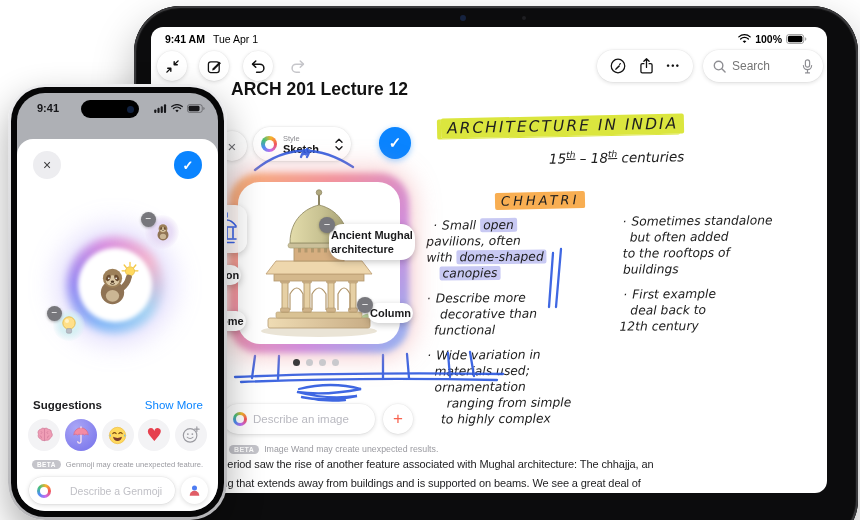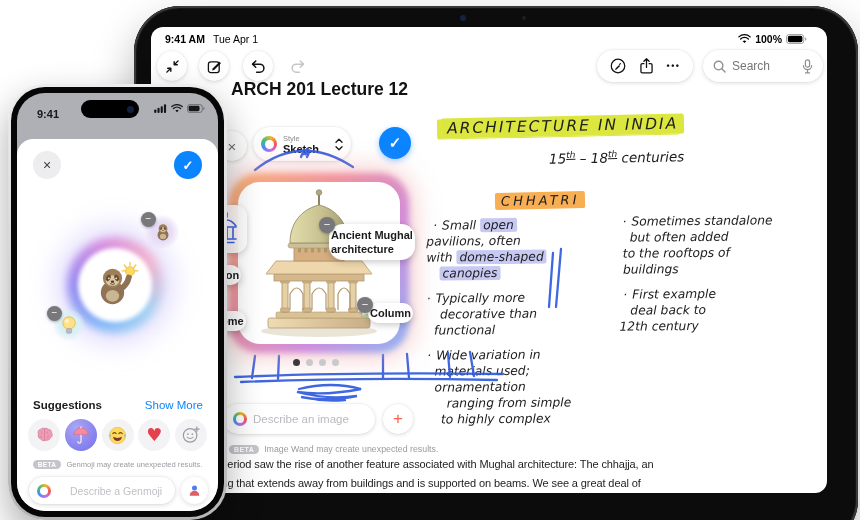--- a/index.html
+++ b/index.html
@@ -89,21 +89,21 @@
           line-height:18.5px; color:#1d1d1f; white-space:nowrap; }
 
   
   .iphone { position:absolute; left:8px; top:84px; width:219px; height:436px; z-index:6;
             border-radius:37px; background:linear-gradient(180deg,#ececee,#b5b5b8);
             box-shadow:0 16px 36px rgba(0,0,0,.32); }
   .iphone-black { position:absolute; inset:3px; border-radius:34px; background:#060607; }
   .iphone-screen { position:absolute; inset:9px; border-radius:28px; overflow:hidden; background:#aeb0b5; }
   .island { position:absolute; left:64px; top:7px; width:58px; height:18px; border-radius:9px; background:#000; }
   .island i { position:absolute; right:5px; top:5.5px; width:7px; height:7px; border-radius:50%; background:#10203e; }
-  .ph-time { position:absolute; left:20px; top:15px; font-size:11px; font-weight:700; color:#17171a; }
+  .ph-time { position:absolute; left:20px; top:9px; font-size:11px; font-weight:700; color:#17171a; }
   .ph-status { position:absolute; right:13px; top:11px; display:flex; gap:4px; align-items:center; }
 
   .sheet { position:absolute; left:0; right:0; top:46px; bottom:0; background:#fff;
            border-radius:16px 16px 0 0; }
   .gm-x { position:absolute; left:16px; top:58px; width:28px; height:28px; border-radius:50%;
           background:#ededf0; color:#3c3c3e; font-size:14px; }
   .gm-check { position:absolute; left:157px; top:58px; width:28px; height:28px; border-radius:50%;
               background:#0a84ff; color:#fff; font-size:13px; font-weight:700; }
 
   .g-ring { position:absolute; left:50px; top:144px; width:96px; height:96px; border-radius:50%;
@@ -237,21 +237,21 @@
 
       <div class="hw hw-head" style="left:290px;top:90px;"><span class="hl-y">ARCHITECTURE IN INDIA</span></div>
       <div class="hw hw-sub" style="left:398px;top:122px;"><span>15</span><span class="sup">th</span><span> – 18</span><span class="sup">th</span><span> centuries</span></div>
       <div class="hw hw-head" style="left:344px;top:166px;font-size:13px;letter-spacing:3px;"><span class="hl-o">CHHATRI</span></div>
 
       <div class="hw hw-col" style="left:276px;top:190px;">
         <div class="ln ind1"><span class="blt">·</span><span>Small </span><span class="hl-p">open</span></div>
         <div class="ln"><span>pavilions, often</span></div>
         <div class="ln"><span>with </span><span class="hl-p">dome-shaped</span></div>
         <div class="ln ind2"><span class="hl-p">canopies</span></div>
-        <div class="ln bgap"><span class="blt">·</span><span>Typically more</span></div>
+        <div class="ln bgap"><span class="blt">·</span><span>Describe more</span></div>
         <div class="ln ind2"><span>decorative than</span></div>
         <div class="ln ind1"><span>functional</span></div>
         <div class="ln bgap"><span class="blt">·</span><span>Wide variation in</span></div>
         <div class="ln ind1"><span>materials used;</span></div>
         <div class="ln ind1"><span>ornamentation</span></div>
         <div class="ln ind3"><span>ranging from simple</span></div>
         <div class="ln ind2"><span>to highly complex</span></div>
       </div>
 
       <div class="hw hw-col" style="left:472px;top:186px;">
@@ -514,21 +514,21 @@
               <circle cx="6.5" cy="9" r="1" fill="#9a9aa0"></circle>
               <circle cx="11.5" cy="9" r="1" fill="#9a9aa0"></circle>
               <path d="M5.8 12.5a4.3 4.3 0 0 0 6.4 0" stroke="#9a9aa0" stroke-width="1.2" fill="none" stroke-linecap="round"></path>
               <path d="M16.5 1v5M14 3.5h5" stroke="#9a9aa0" stroke-width="1.3" stroke-linecap="round"></path>
             </svg>
         </div>
       </div>
 
       <div class="beta-line gm-beta" style="position:absolute;">
         <span class="beta-badge">BETA</span>
-        <span>Genmoji may create unexpected results.</span>
+        <span>Genmoji may create unexpected feature.</span>
       </div>
 
       <div class="gm-input">
         <span class="ai-swirl sm"></span>
         <input type="text" readonly="" placeholder="Describe a Genmoji" style="">
       </div>
       <div class="gm-person btn">
         <svg width="13" height="13" viewBox="0 0 14 14">
             <circle cx="7" cy="4.4" r="2.7" fill="#4e7df2"></circle>
             <path d="M1.8 12.6a5.2 5.2 0 0 1 10.4 0Z" fill="#e05d66"></path>

